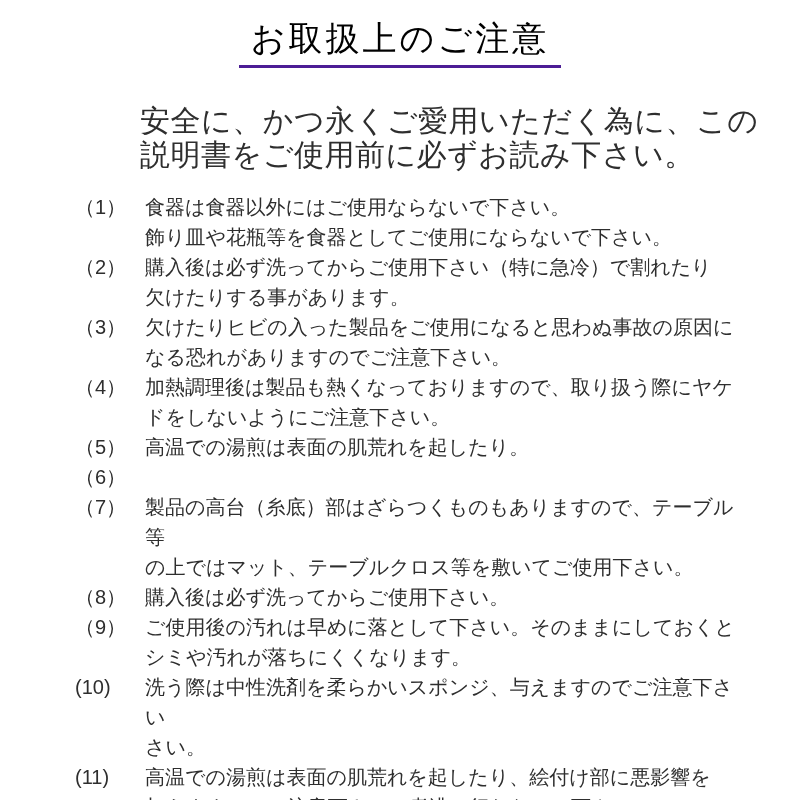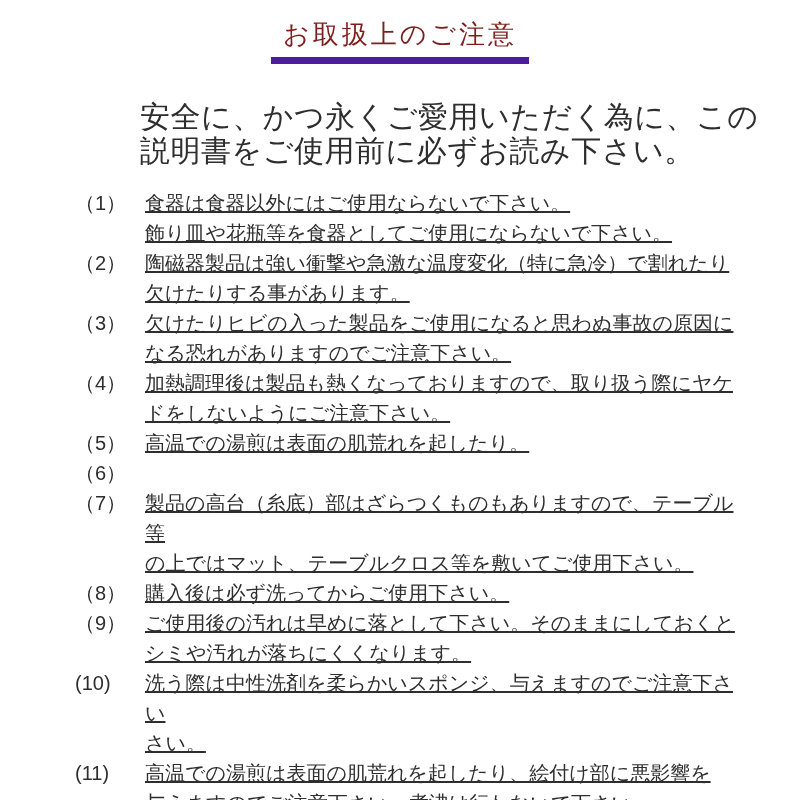--- a/index.html
+++ b/index.html
@@ -16,25 +16,25 @@
     font-family: "Liberation Sans", "DejaVu Sans", sans-serif;
     overflow: hidden;
     box-sizing: border-box;
   }
   .title-wrap {
     text-align: center;
     padding-top: 20px;
   }
   .doc-title {
     display: inline-block;
-    font-size: 26px;
+    font-size: 34px;
     font-weight: 500;
     letter-spacing: 3px;
-    color: #7f1d1d;
-    border-bottom: 7px solid #4c1d95;
+    color: #000000;
+    border-bottom: 3px solid #4c1d95;
     padding: 0 12px 8px 12px;
     line-height: 1.1;
   }
   .intro {
     margin: 36px 0 0 140px;
     font-size: 30px;
     line-height: 34px;
     color: #2e2e2e;
     white-space: pre-line;
     letter-spacing: 0.5px;
@@ -50,21 +50,20 @@
     align-items: flex-start;
   }
   .notice-item .num {
     width: 70px;
     flex: 0 0 70px;
     white-space: nowrap;
   }
   .notice-item .text {
     white-space: pre-line;
     width: 600px;
-    text-decoration: underline;
   }
 </style>
 </head>
 <body>
 
 <div class="page">
 
   <div class="title-wrap">
     <span class="doc-title">お取扱上のご注意</span>
   </div>
@@ -75,21 +74,21 @@
   <div class="notice-list">
 
     <div class="notice-item">
       <span class="num">（1）</span>
       <span class="text">食器は食器以外にはご使用ならないで下さい。
 飾り皿や花瓶等を食器としてご使用にならないで下さい。</span>
     </div>
 
     <div class="notice-item">
       <span class="num">（2）</span>
-      <span class="text">陶磁器製品は強い衝撃や急激な温度変化（特に急冷）で割れたり
+      <span class="text">購入後は必ず洗ってからご使用下さい（特に急冷）で割れたり
 欠けたりする事があります。</span>
     </div>
 
     <div class="notice-item">
       <span class="num">（3）</span>
       <span class="text">欠けたりヒビの入った製品をご使用になると思わぬ事故の原因に
 なる恐れがありますのでご注意下さい。</span>
     </div>
 
     <div class="notice-item">

